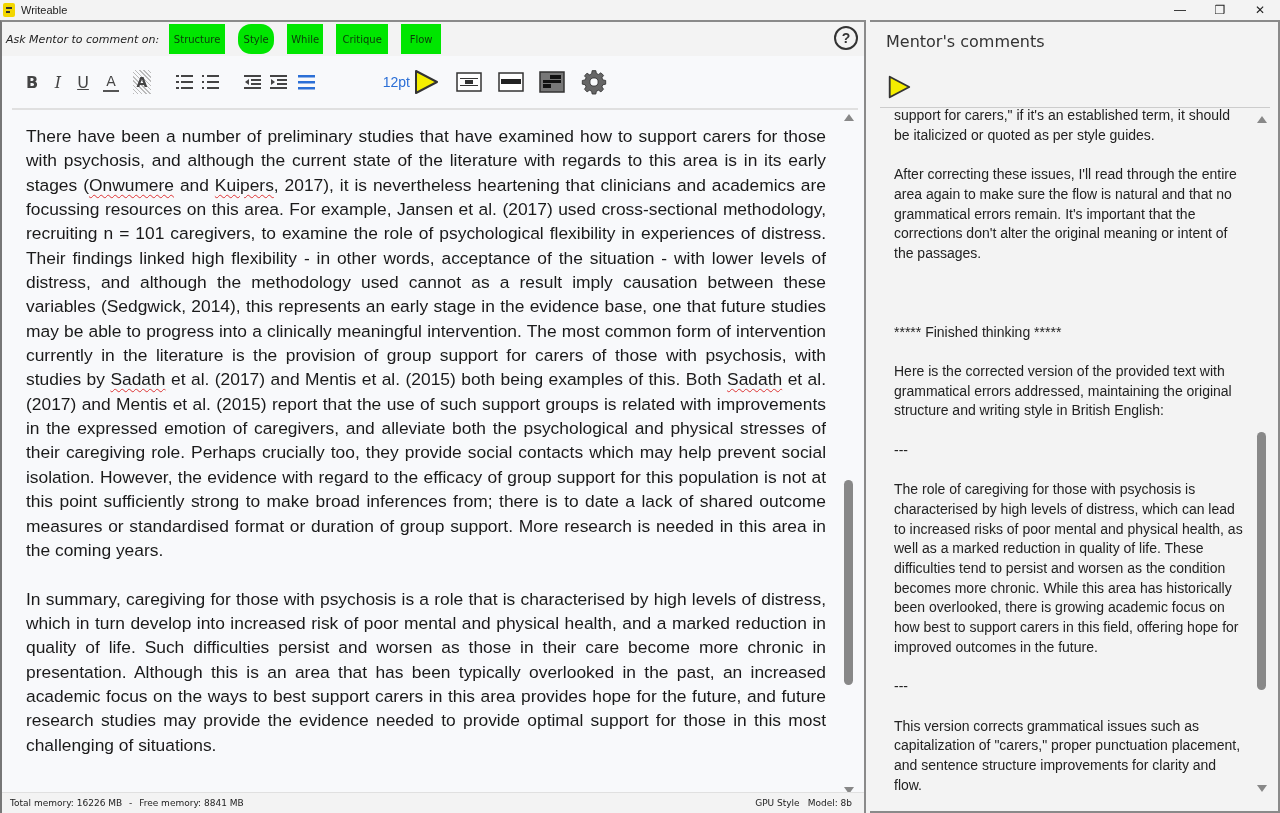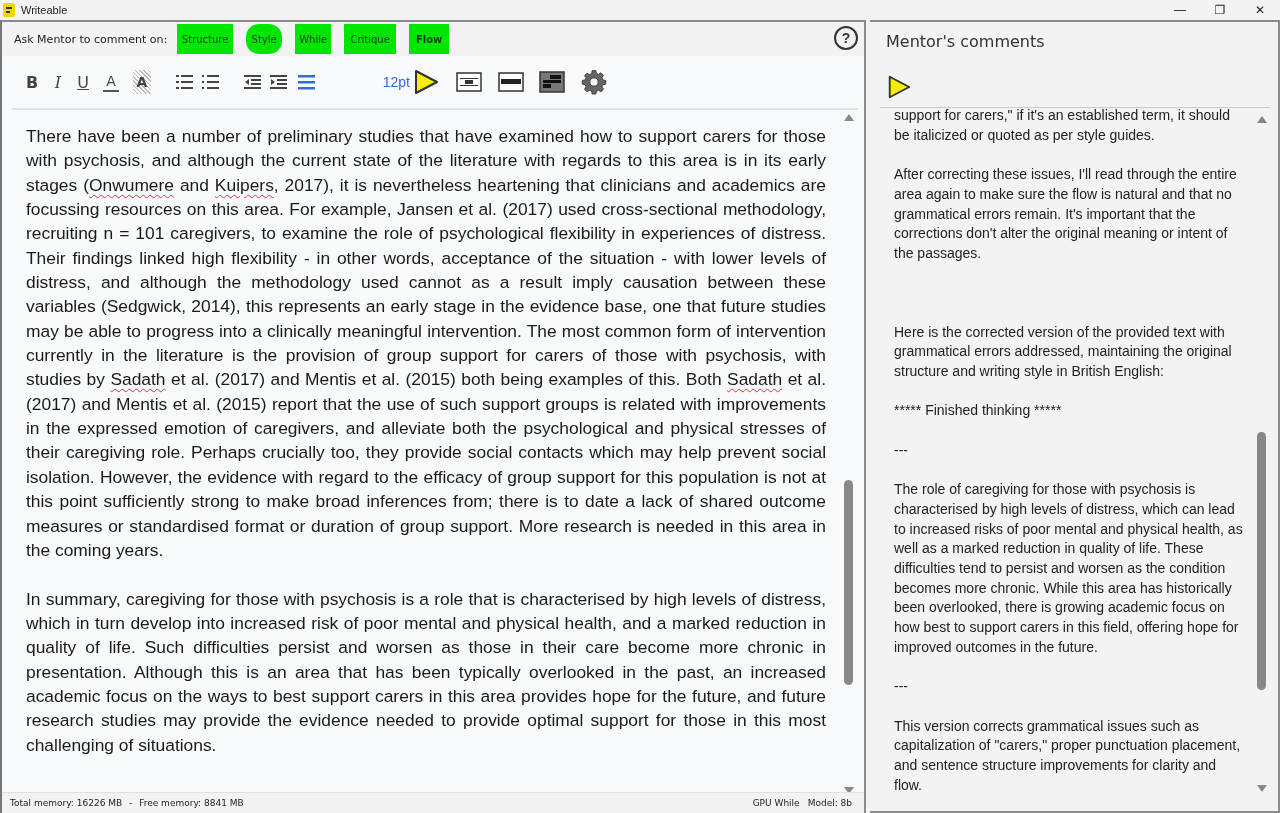--- a/index.html
+++ b/index.html
@@ -12,21 +12,21 @@
   .app-icon::before, .app-icon::after { content: ""; position: absolute; left: 3px; height: 1.5px; background: #333; }
   .app-icon::before { top: 4px; width: 6px; }
   .app-icon::after { top: 8px; width: 4px; }
   .app-title { font-size: 11px; color: #222; margin-left: 6px; }
   .win-controls { position: absolute; right: 0; top: 0; height: 20px; display: flex; }
   .win-btn { width: 40px; height: 20px; display: flex; align-items: center; justify-content: center; font-size: 12px; color: #222; }
 
   
   .left-pane { position: absolute; left: 0; top: 20px; width: 864px; height: 793px; border-left: 2px solid #777; border-top: 2px solid #8a8a8a; background: #f8f9fb; }
   .mentor-bar { position: absolute; left: 0; top: 0; width: 862px; height: 34px; background: #f3f3f3; display: flex; align-items: center; }
-  .mentor-label { font-size: 12px; color: #222; margin-left: 12px; margin-right: 10px; font-family: "DejaVu Sans", sans-serif; font-size: 11px; }
+  .mentor-label { font-size: 12px; color: #222; margin-left: 4px; margin-right: 10px; font-family: "DejaVu Sans", sans-serif; font-size: 11px; font-style: italic; }
   .mentor-btn { height: 30px; background: #00e600; color: #0a3a0a; font-size: 10px; font-family: "DejaVu Sans", sans-serif; display: flex; align-items: center; justify-content: center; margin-right: 13px; }
   .help-btn { position: absolute; right: 6px; top: 4px; width: 24px; height: 24px; border: 2px solid #333; border-radius: 50%; display: flex; align-items: center; justify-content: center; font-size: 14px; font-weight: bold; color: #333; }
 
   .toolbar { position: absolute; left: 0; top: 34px; width: 862px; height: 54px; background: #f8f9fb; }
   .tb-item { position: absolute; top: 14px; height: 24px; display: flex; align-items: center; justify-content: center; color: #444; }
   .tb-divider { position: absolute; left: 10px; top: 52px; width: 846px; height: 2px; background: #e0e0e0; }
 
   .editor { position: absolute; left: 24px; top: 102px; width: 800px; height: 666px; overflow: hidden; font-family: "Liberation Sans", sans-serif; font-size: 17.4px; line-height: 24.35px; color: #1a1a1a; text-align: justify; }
   .editor p { margin-bottom: 24.35px; }
   .squig { text-decoration: underline wavy #d33; text-underline-offset: 3px; text-decoration-thickness: 1px; }
@@ -67,21 +67,21 @@
     </div>
   </div>
 
   <div class="left-pane">
     <div class="mentor-bar">
       <span class="mentor-label">Ask Mentor to comment on:</span>
       <div class="mentor-btn" style="width:56px; margin-left:0px;">Structure</div>
       <div class="mentor-btn" style="width:36px;border-radius:13px;">Style</div>
       <div class="mentor-btn" style="width:36px;">While</div>
       <div class="mentor-btn" style="width:52px;">Critique</div>
-      <div class="mentor-btn" style="width:40px;font-weight:bold;">Flow</div>
+      <div class="mentor-btn" style="width:40px;">Flow</div>
       <div class="help-btn">?</div>
     </div>
 
     <div class="toolbar">
       <div class="tb-item" style="left:22px; width:16px; font-weight:bold; font-size:16px; font-family:'DejaVu Sans',sans-serif;">B</div>
       <div class="tb-item" style="left:48px; width:16px; font-style:italic; font-size:16px; font-family:'DejaVu Serif',serif;">I</div>
       <div class="tb-item" style="left:73px; width:16px; text-decoration:underline; font-size:16px; font-family:'DejaVu Sans',sans-serif;">U</div>
       <div class="tb-item" style="left:101px; width:16px; font-size:14px; font-family:'DejaVu Sans',sans-serif; border-bottom:2px solid #555; height:20px; top:16px;">A</div>
       <div class="tb-item" style="left:131px; width:18px; font-size:14px; font-weight:bold; font-family:'DejaVu Sans',sans-serif; background:repeating-linear-gradient(45deg,#bbb 0 1px,transparent 1px 3px);">A</div>
 
@@ -194,42 +194,42 @@
       <div class="arrow-down"></div>
     </div>
 
     <div class="statusbar">
       <div class="status-left">
         <span>Total memory: 16226 MB</span>
         <span style="margin:0 4px;">-</span>
         <span>Free memory: 8841 MB</span>
       </div>
       <div class="status-right">
-        <span>GPU While</span>
+        <span>GPU Style</span>
         <span>Model: 8b</span>
       </div>
     </div>
   </div>
 
   <div class="splitter"></div>
 
   <div class="right-pane">
     <div class="rp-header">Mentor's comments</div>
     <div class="rp-play">
       <svg width="26" height="26" viewBox="0 0 28 28">
           <polygon points="4,3 25,14 4,25" fill="#f5ee00" stroke="#333" stroke-width="2" stroke-linejoin="round"></polygon>
         </svg>
     </div>
     <div class="rp-divider"></div>
     <div class="comments" id="comments">
         <p>support for carers," if it's an established term, it should be italicized or quoted as per style guides.</p>
         <p>After correcting these issues, I'll read through the entire area again to make sure the flow is natural and that no grammatical errors remain. It's important that the corrections don't alter the original meaning or intent of the passages.</p>
         <p>&nbsp;</p>
+        <p>***** Finished thinking *****</p>
         <p>Here is the corrected version of the provided text with grammatical errors addressed, maintaining the original structure and writing style in British English:</p>
-        <p>***** Finished thinking *****</p>
         <p>---</p>
         <p>The role of caregiving for those with psychosis is characterised by high levels of distress, which can lead to increased risks of poor mental and physical health, as well as a marked reduction in quality of life. These difficulties tend to persist and worsen as the condition becomes more chronic. While this area has historically been overlooked, there is growing academic focus on how best to support carers in this field, offering hope for improved outcomes in the future.</p>
         <p>---</p>
         <p>This version corrects grammatical issues such as capitalization of "carers," proper punctuation placement, and sentence structure improvements for clarity and flow.</p>
       </div>
     <div class="scroll-right">
       <div class="arrow-up"></div>
       <div class="thumb" id="right-thumb" style="top: 320px; height: 258px;"></div>
       <div class="arrow-down"></div>
     </div>

